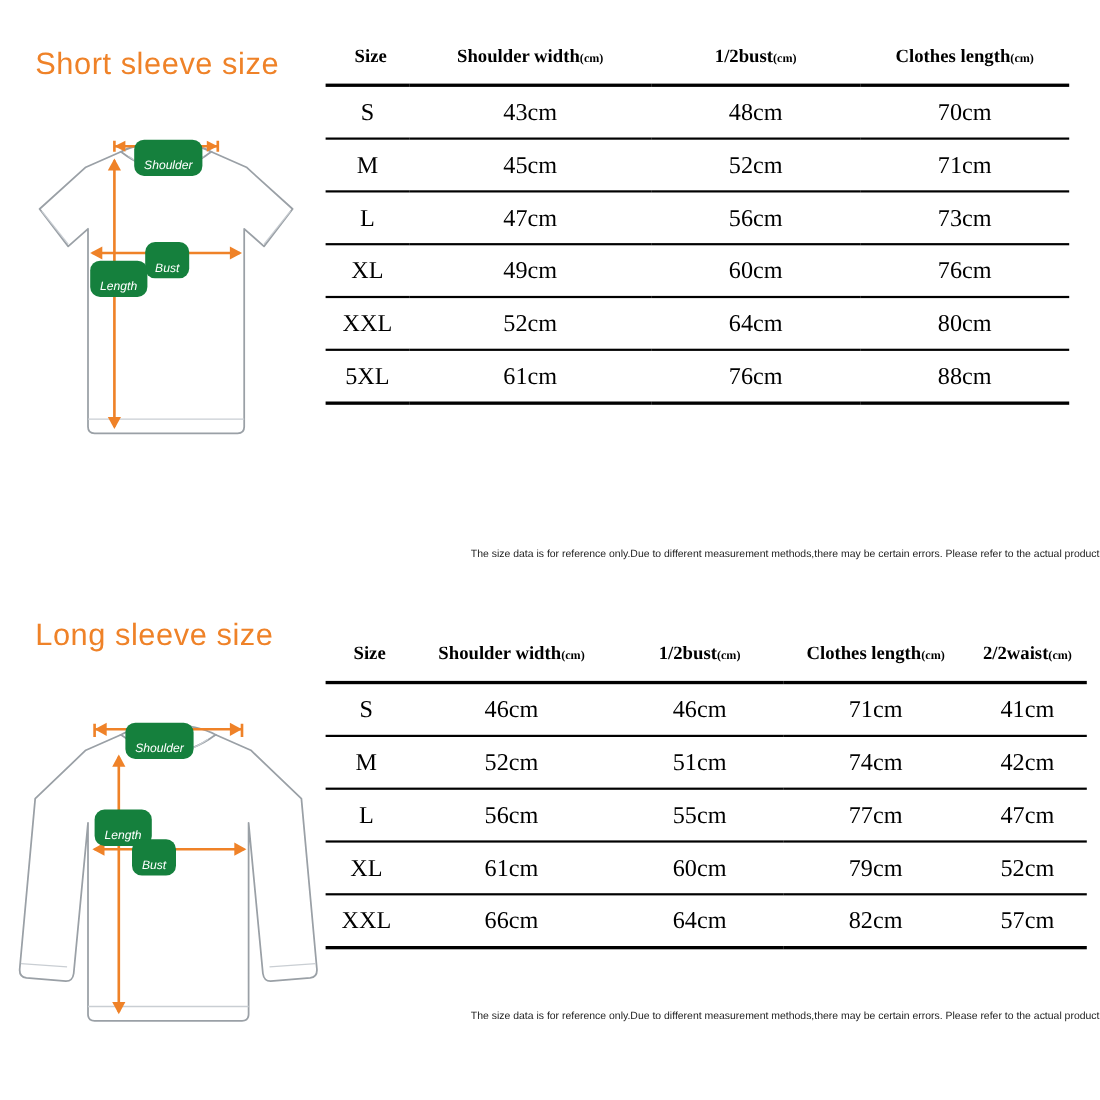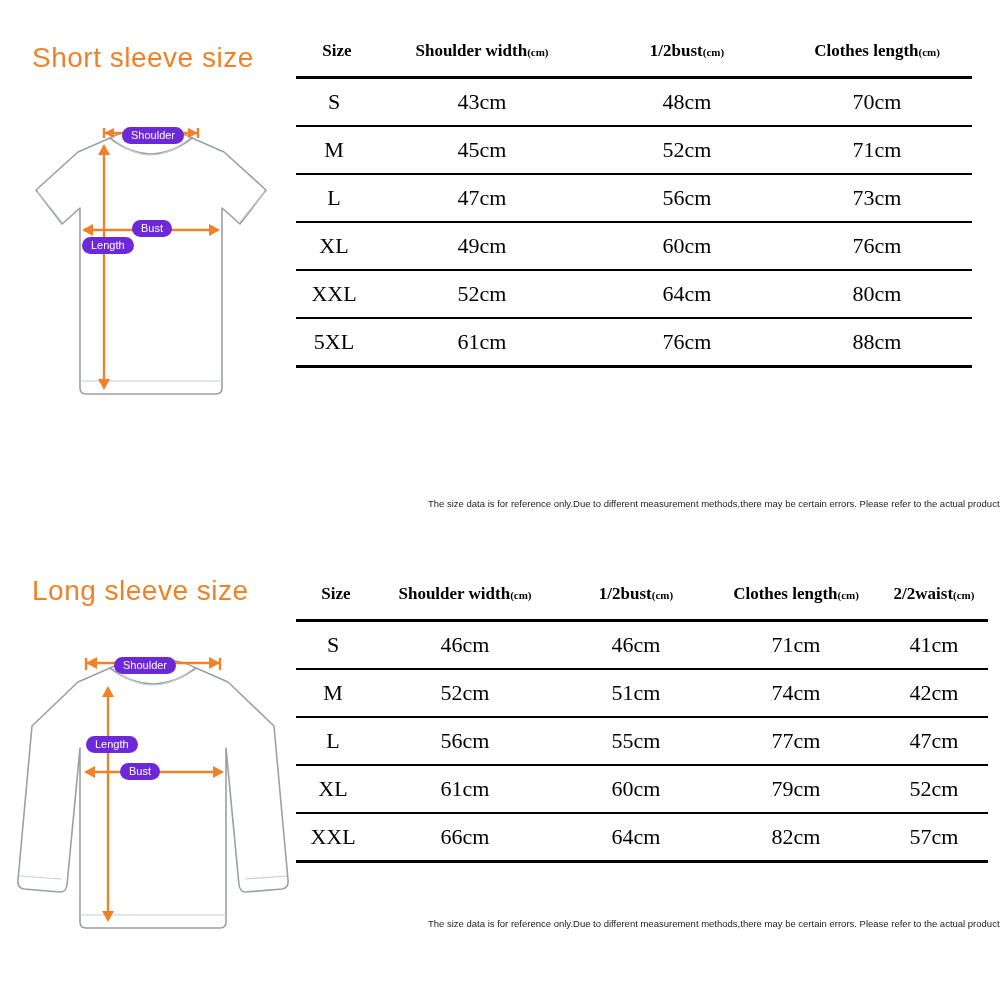--- a/index.html
+++ b/index.html
@@ -25,37 +25,38 @@
   #section-long  { top: 545px; height: 455px; }
 
   .section-title {
     position: absolute;
     color: #ef8228;
     font-size: 28px;
     letter-spacing: 0.5px;
     white-space: nowrap;
   }
   #short-title { left: 32px; top: 42px; }
-  #long-title  { left: 32px; top: 30px; }
+  #long-title  { left: 32px; top: 16px; }
 
   
   .diagram {
     position: absolute;
   }
   .garment-svg { display: block; }
 
   .dim-label {
     position: absolute;
-    background: #6d28d9;
+    background: #15803d;
     color: #ffffff;
     font-size: 11px;
     border-radius: 9px;
-    padding: 2px 9px 3px 9px;
+    padding: 18px 9px 3px 9px;
     white-space: nowrap;
     line-height: 1.1;
+    font-style: italic;
   }
 
   
   .table-wrap {
     position: absolute;
   }
   table.size-table {
     border-collapse: collapse;
     table-layout: fixed;
     font-family: Liberation Serif, serif;

